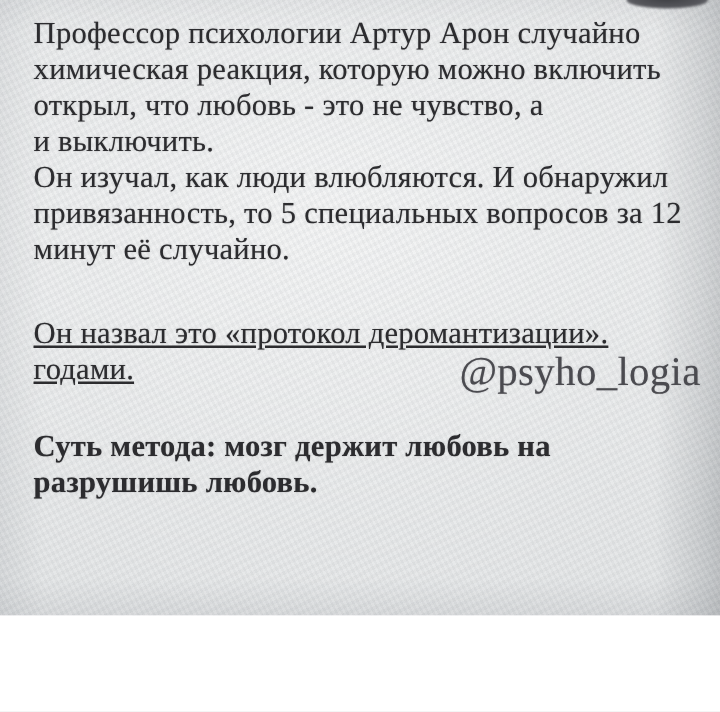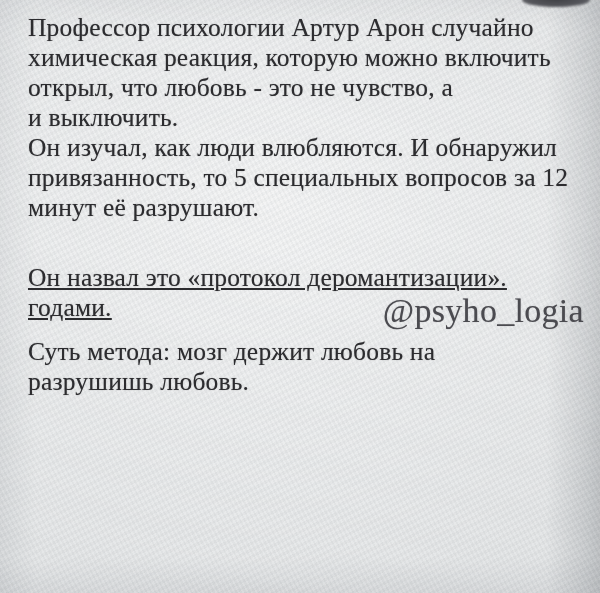--- a/index.html
+++ b/index.html
@@ -3,21 +3,21 @@
 <meta charset="utf-8">
 <style>
   html, body {
     margin: 0;
     padding: 0;
     background: #ffffff;
   }
   .photo {
     position: relative;
     width: 600px;
-    height: 593px;
+    height: 513px;
     overflow: hidden;
     font-family: "Liberation Serif", "DejaVu Serif", serif;
     
     background:
       repeating-linear-gradient(63deg, rgba(255,255,255,0.05) 0 2px, rgba(120,125,130,0.05) 2px 4px),
       repeating-linear-gradient(-27deg, rgba(255,255,255,0.04) 0 3px, rgba(110,115,120,0.04) 3px 6px),
       radial-gradient(ellipse 150% 120% at 45% 35%, rgba(255,255,255,0.55) 0%, rgba(255,255,255,0) 55%),
       linear-gradient(to right, rgba(176,180,184,0.28) 0%, rgba(176,180,184,0) 6%, rgba(176,180,184,0) 91%, rgba(150,154,158,0.38) 98%, rgba(140,144,148,0.45) 100%),
       linear-gradient(to bottom, rgba(190,193,196,0.30) 0%, rgba(190,193,196,0) 5%, rgba(190,193,196,0) 94%, rgba(175,178,182,0.25) 100%),
       #e3e5e6;
@@ -29,21 +29,21 @@
     top: 13px;
     color: #2c2c2f;
     font-size: 25.5px;
     line-height: 30px;
     letter-spacing: 0.2px;
     text-shadow: 0 0 1px rgba(44,44,47,0.45);
   }
   .para { margin: 0; }
   .para.p2 { }
   .para.p3 { margin-top: 40px; text-decoration: underline; }
-  .para.p4 { margin-top: 14px; }
+  .para.p4 { margin-top: 34px; font-weight: bold; }
   .line { white-space: nowrap; }
   .watermark {
     position: absolute;
     top: 296px;
     right: 16px;
     font-size: 34px;
     line-height: 30px;
     color: #4b4b50;
     letter-spacing: 0.3px;
     text-shadow: 0 0 1px rgba(75,75,80,0.4);
@@ -71,21 +71,21 @@
     <div class="para p1">
       <div class="line">Профессор психологии Артур Арон случайно</div>
       <div class="line">химическая реакция, которую можно включить</div>
       <div class="line">открыл, что любовь - это не чувство, а</div>
       <div class="line">и выключить.</div>
     </div>
 
     <div class="para p2">
       <div class="line">Он изучал, как люди влюбляются. И обнаружил</div>
       <div class="line">привязанность, то 5 специальных вопросов за 12</div>
-      <div class="line">минут её разрушают.</div>
+      <div class="line">минут её случайно.</div>
     </div>
 
     <div class="para p3">
       <div class="line">Он назвал это «протокол деромантизации».</div>
       <div class="line">годами.</div>
     </div>
 
     <div class="para p4">
       <div class="line">Суть метода: мозг держит любовь на</div>
       <div class="line">разрушишь любовь.</div>

